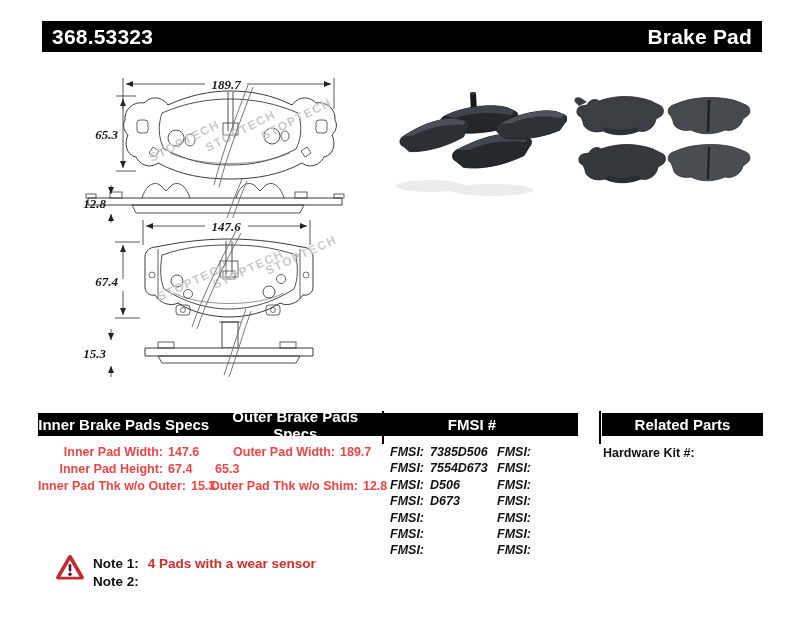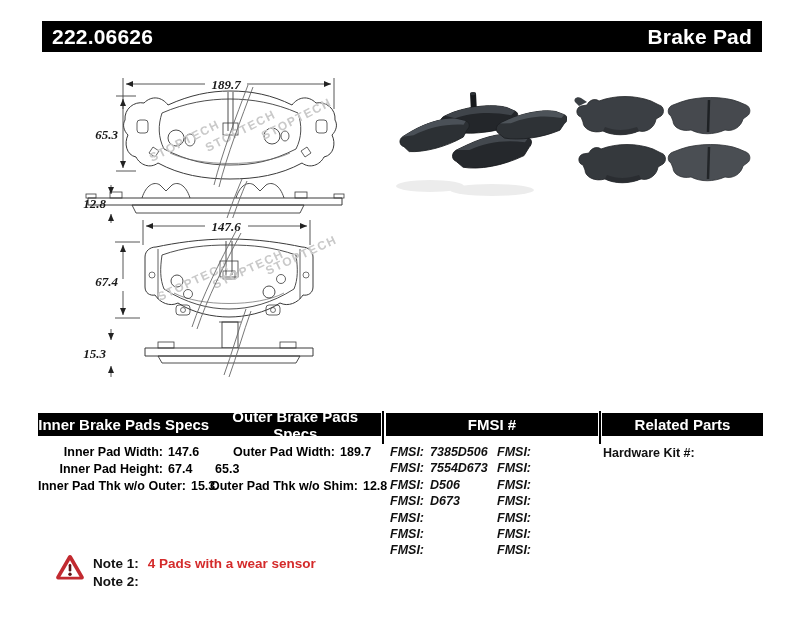--- a/index.html
+++ b/index.html
@@ -16,29 +16,29 @@
   
   .drawsvg  { position:absolute; left:40px;  top:65px; }
   .photo1   { position:absolute; left:392px; top:88px; }
   .photo2   { position:absolute; left:573px; top:92px; }
 
   
   .thead { position:absolute; top:413px; height:23px; background:#000; color:#fff;
            font-weight:bold; font-size:15px; display:flex; align-items:center;
            justify-content:center; }
   #bar-specs   { left:38px;  width:343px; }
-  #bar-fmsi    { left:386px; width:212px; }
+  #bar-fmsi    { left:366px; width:212px; }
   #bar-related { left:602px; width:161px; }
   .th-half { flex:1; text-align:center; }
   .vline { position:absolute; top:411px; width:2px; height:33px; background:#000; }
   #vline1 { left:382px; } #vline2 { left:599px; }
 
   
   .speccol { position:absolute; top:444px; width:172px; font-weight:bold;
-             font-size:12.5px; color:#000000; }
+             font-size:12.5px; color:#ef4444; }
   #speccol-inner { left:38px; } #speccol-outer { left:210px; }
   .specrow { display:flex; height:17px; line-height:17px; }
   .speclabel { flex:1; text-align:right; white-space:nowrap; }
   .specval { width:42px; text-align:left; margin-left:5px; }
 
   
   .fmsicol { position:absolute; top:444px; font-weight:bold; font-size:12.5px; color:#111; }
   #fmsicol-1 { left:390px; } #fmsicol-2 { left:497px; }
   .fmsirow { height:16.4px; line-height:16.4px; white-space:nowrap;font-style:italic; }
   .fmsival { margin-left:6px; }
@@ -54,21 +54,21 @@
                color:#111; white-space:nowrap; }
   #note1 { top:556px; } #note2 { top:574px; }
   .note-red { color:#d42b2b; margin-left:9px; }
 </style>
 </head>
 <body>
 
 <div class="page">
 
   <div class="topbar">
-    <span>222.06626</span>
+    <span>368.53323</span>
     <span>Brake Pad</span>
   </div>
 
   <svg class="drawsvg" width="360" height="345" viewBox="0 0 360 345">
     <defs>
       <marker id="arw" markerWidth="8" markerHeight="8" refX="7" refY="3" orient="auto" markerUnits="userSpaceOnUse">
         <path d="M0,0 L7,3 L0,6 Z" fill="#222"></path>
       </marker>
     </defs>
 

